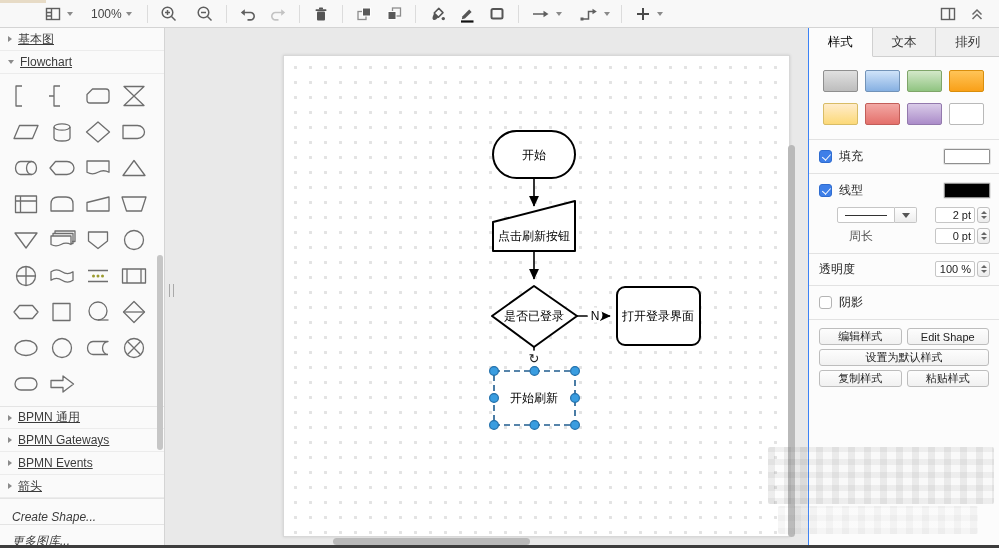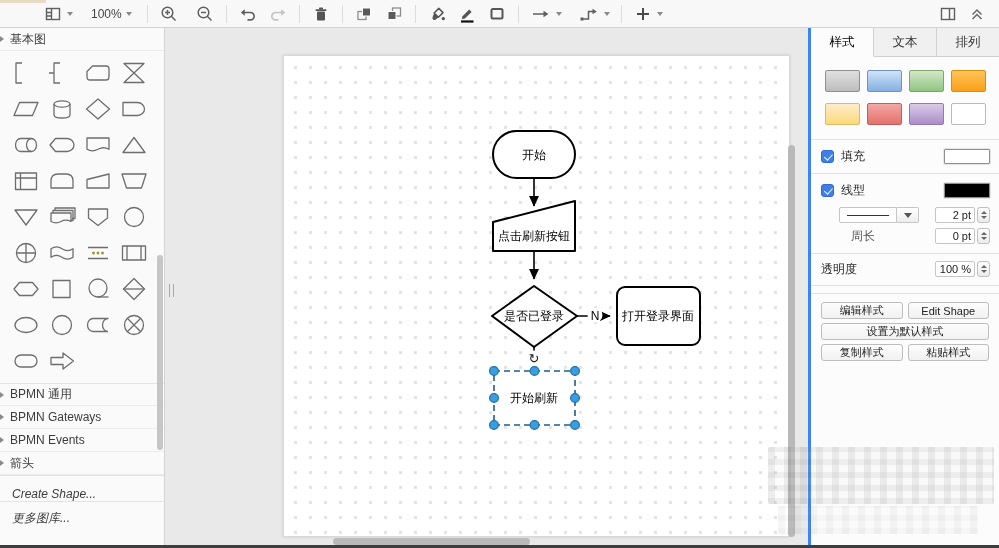--- a/index.html
+++ b/index.html
@@ -16,22 +16,22 @@
   .tb-sep { width:1px; height:18px; background:#dcdcdc; margin:0 6px; }
   .caret { width:0; height:0; border-left:3.5px solid transparent; border-right:3.5px solid transparent;
     border-top:4px solid #8a8a8a; margin-left:4px; }
   .zoom-text { font-size:12px; color:#444; }
   .tb-right { margin-left:auto; display:flex; align-items:center; padding-right:8px; }
   .tb-btn svg { display:block; }
 
   
   .sidebar { position:absolute; left:0; top:28px; width:165px; height:520px;
     background:#fafafa; border-right:1px solid #d4d4d4; }
-  .sb-row { height:23px; display:flex; align-items:center; 
-    font-size:12px; color:#3c3c3c; border-bottom:1px solid #ececec; background:#fafafa; }
+  .sb-row { height:23px; display:flex; align-items:center; padding-left:8px;
+    font-size:12px; color:#3c3c3c; border-bottom:1px solid #ececec; background:#fafafa;text-decoration:underline; }
   .sb-row .tri { width:0; height:0; margin-right:6px; }
   .tri.right { border-top:3.5px solid transparent; border-bottom:3.5px solid transparent; border-left:4.5px solid #8b8b8b; }
   .tri.down  { border-left:3.5px solid transparent; border-right:3.5px solid transparent; border-top:4.5px solid #8b8b8b; }
   #shape-grid { display:grid; grid-template-columns:repeat(4,36px); grid-auto-rows:36px;
     padding:4px 0 4px 8px; background:#fafafa; }
   #shape-grid .cell { display:flex; align-items:center; justify-content:center; }
   .sb-footer { height:26px; display:flex; align-items:flex-end; padding-left:12px;
     font-size:12px; color:#3c3c3c; border-top:1px solid #e4e4e4;font-style:italic; }
   .sb-scroll { position:absolute; right:1px; top:227px; width:6px; height:195px;
     background:#c6c6c6; border-radius:3px; }
@@ -54,21 +54,21 @@
   .wm { position:absolute; border-radius:2px; pointer-events:none;
     background-image:
       repeating-linear-gradient(0deg, rgba(125,125,125,.20) 0 6px, rgba(215,215,215,.10) 6px 13px),
       repeating-linear-gradient(90deg, rgba(110,110,110,.22) 0 7px, rgba(235,235,235,.08) 7px 16px);
     filter:blur(.4px); }
   .wm1 { left:768px; top:447px; width:226px; height:57px; opacity:.55; }
   .wm2 { left:778px; top:506px; width:200px; height:28px; opacity:.28; }
 
   
   .panel { position:absolute; left:808px; top:28px; width:191px; height:520px;
-    background:#fcfcfc; border-left:3px solid #3b82f6; }
+    background:#fcfcfc; border-left:1px solid #3b82f6; }
   .tabs { display:flex; height:29px; background:#f0f0f0; border-bottom:1px solid #d0d0d0; }
   .tab { flex:1; display:flex; align-items:center; justify-content:center;
     font-size:12.5px; color:#333; border-right:1px solid #d0d0d0; background:#f0f0f0; }
   .tab:last-child { border-right:none; }
   .tab.active { background:#fcfcfc; border-bottom:1px solid #fcfcfc; margin-bottom:-1px; color:#000; }
   .swatches { display:grid; grid-template-columns:repeat(4,35px); gap:11px 7px; padding:13px 0 14px 14px; }
   .swatch { width:35px; height:22px; border-radius:2px; border:1px solid #999; }
   .hr { border-top:1px solid #e2e2e2; }
   .prow { display:flex; align-items:center; height:20px; padding:0 9px 0 10px; font-size:12px; color:#262626; }
   .cb { width:13px; height:13px; border-radius:3px; border:1px solid #b4b4b4; background:#fff;
@@ -224,20 +224,24 @@
       </div>
     </div>
   </div>
   <div class="tan-sliver"></div>
 
   <div class="sidebar">
     <div class="sb-row">
       <span class="tri right"></span>
       <span>基本图</span>
     </div>
+    <div class="sb-row">
+      <span class="tri down"></span>
+      <span>Flowchart</span>
+    </div>
     <div id="shape-grid">
         <div class="cell">
           <svg width="30" height="30" viewBox="0 0 30 30" fill="none" stroke="#6e6e6e" stroke-width="1.3" stroke-linejoin="round">
             <path d="M11 5 H5 V25 H11"></path>
           </svg>
         </div>
         <div class="cell">
           <svg width="30" height="30" viewBox="0 0 30 30" fill="none" stroke="#6e6e6e" stroke-width="1.3" stroke-linejoin="round">
             <path d="M13 5 H7 V25 H13 M7 15 H2"></path>
           </svg>
@@ -566,20 +570,24 @@
         <span class="box">100 %</span>
         <span class="stepper">
             <i class="stp-up"></i>
             <i class="stp-dn"></i>
           </span>
       </span>
     </div>
 
     <div class="hr" style="margin-top:6px"></div>
 
+    <div class="prow" style="margin-top:6px">
+      <span class="cb"></span>
+      <span>阴影</span>
+    </div>
 
     <div class="hr" style="margin-top:7px"></div>
 
     <div class="btn-row" style="margin-top:8px">
       <span class="btn">编辑样式</span>
       <span class="btn">Edit Shape</span>
     </div>
     <div class="btn-row">
       <span class="btn">设置为默认样式</span>
     </div>

